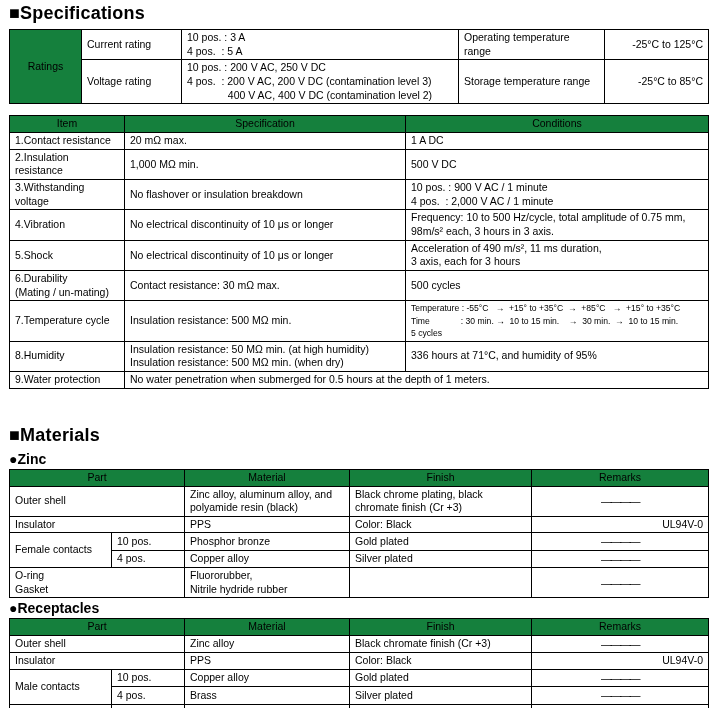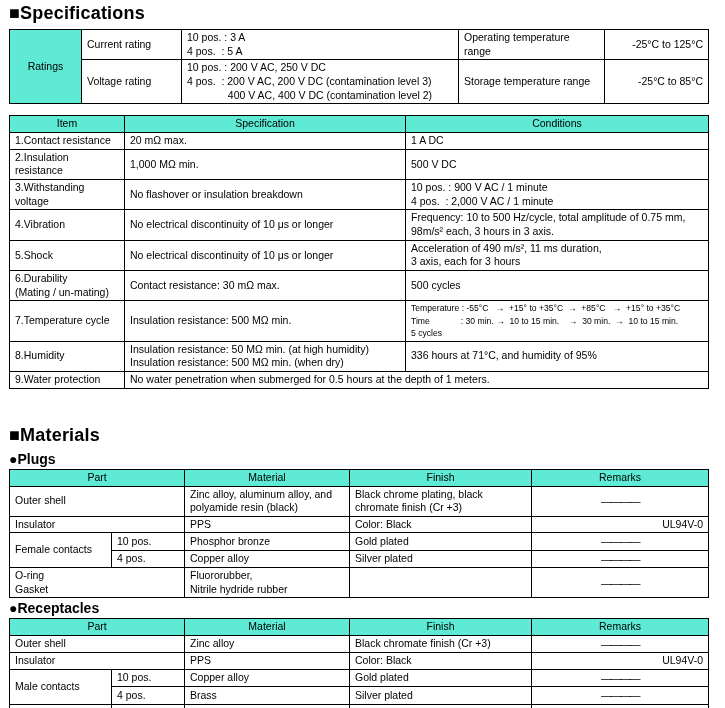--- a/index.html
+++ b/index.html
@@ -31,21 +31,21 @@
   }
   td, th {
     border: 1px solid #000;
     padding: 1px 5px;
     vertical-align: middle;
     text-align: left;
     font-weight: normal;
     overflow: hidden;
   }
   .gray {
-    background: #5eead4;
+    background: #15803d;
     text-align: center;
   }
   th.gray { font-weight: normal; }
   .center { text-align: right; }
   .pre { white-space: pre-wrap; }
   .small { font-size: 8.6px; line-height: 1.45; }
   .dashline { letter-spacing: -1.5px; text-align: center; font-size: 11px; }
   .ratings-tbl { margin-bottom: 11px; }
   .spec-tbl { margin-bottom: 36px; }
   .spec-tbl td { height: 17px; }
@@ -144,21 +144,21 @@
     <td class="pre">336 hours at 71°C, and humidity of 95%</td>
   </tr>
   <tr>
     <td class="pre">9.Water protection</td>
     <td class="pre" colspan="2">No water penetration when submerged for 0.5 hours at the depth of 1 meters.</td>
   </tr>
 </tbody>
   </table>
 
 <div class="h-main">■Materials</div>
-<div class="h-sub">●Plugs</div>
+<div class="h-sub">●Zinc</div>
 
 <table class="mat-tbl">
   <colgroup>
     <col style="width:102px">
       <col style="width:73px">
       <col style="width:165px">
       <col style="width:182px">
       <col style="width:177px">
   </colgroup>
   <tbody>

